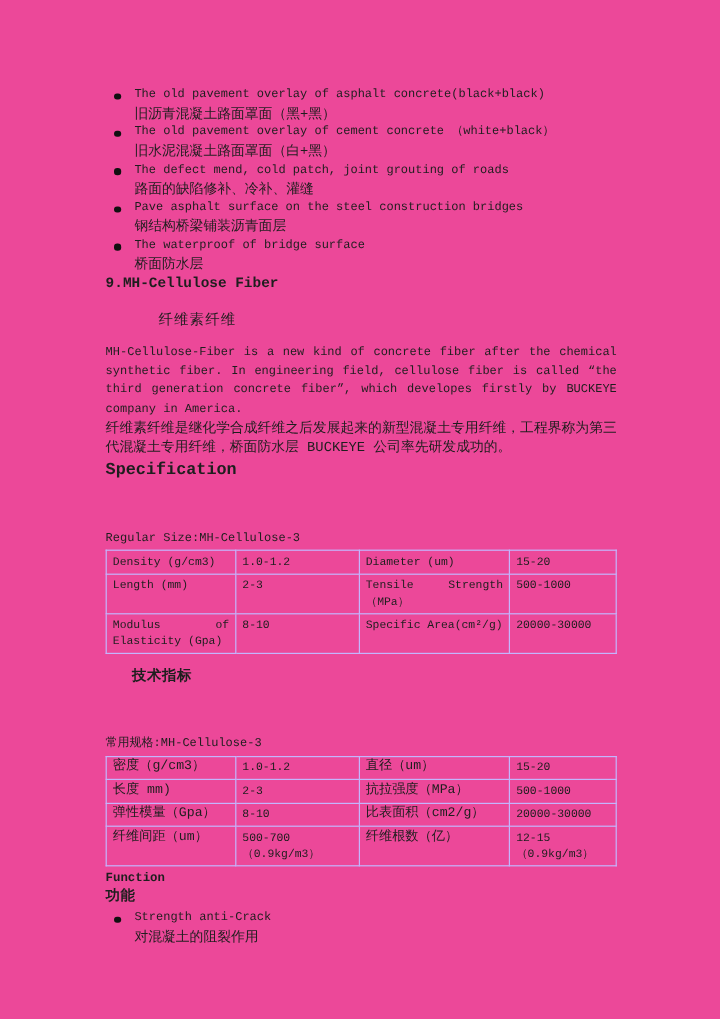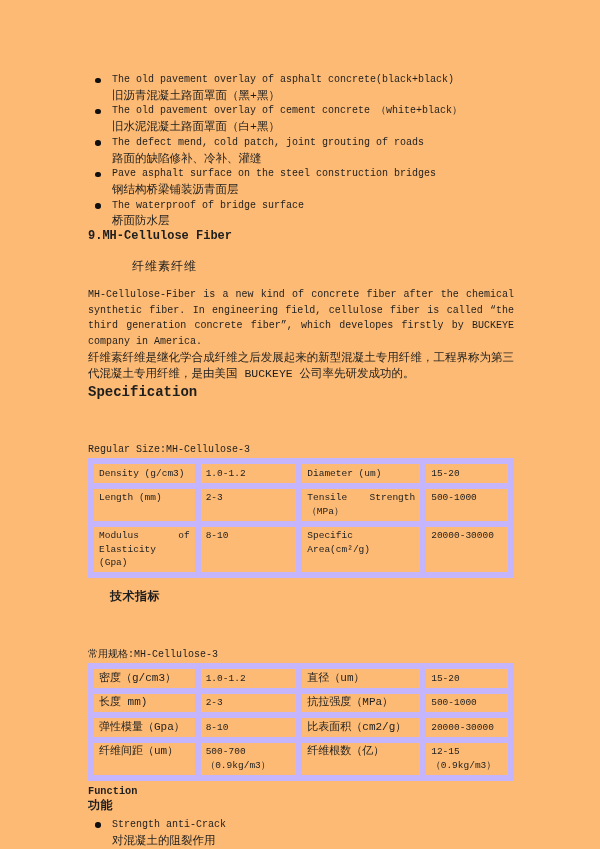--- a/index.html
+++ b/index.html
@@ -1,20 +1,20 @@
 <!DOCTYPE html>
 <html><head>
 <meta charset="utf-8">
 <style>
   * { margin:0; padding:0; box-sizing:border-box; }
   html,body { background:#ffffff; }
   .page {
     position:relative;
     width:600px; height:849px;
-    background:#fdba74;
+    background:#ec4899;
     color:#1e1e1e;
     font-family:"Liberation Mono","DejaVu Sans Mono",monospace;
     padding:72px 86px 0 88px;
     overflow:hidden;
   }
   ul.doc-list { list-style:none; }
   ul.doc-list li { position:relative; padding-left:24px; }
   .dot {
     position:absolute; left:7px; top:5.5px;
     width:5.5px; height:5.5px; border-radius:50%;
@@ -27,21 +27,21 @@
   .para-en { margin-top:13px; font-size:10px; line-height:15.7px; text-align:justify; }
   .para-zh { font-size:11.5px; line-height:15.8px; text-align:justify; }
   .sub-head { margin-top:4px; font-weight:bold; font-size:14px; line-height:15.5px; }
   .sub-head-zh { margin-top:12px; font-weight:bold; font-size:12px; line-height:15.5px; letter-spacing:0.5px;margin-left:22px; }
   .size-line { font-size:10px; line-height:15.5px;margin-top:41px; }
   table.spec {
     width:100%; border-collapse:collapse; margin-top:1px;
     table-layout:fixed;
   }
   table.spec td {
-    border:6px solid #c4b5fd;
+    border:1px solid #c4b5fd;
     padding:2.5px 5px;
     font-size:9.5px; line-height:13.5px;
     vertical-align:top;
     white-space:pre-line;
     text-align:justify;
     word-wrap:break-word;
   }
   table.spec td.zh-cell { font-size:11px; line-height:13.5px; }
   .fn-head { margin-top:3px; font-weight:bold; font-size:10.3px; line-height:15px; }
   .fn-head-zh { font-weight:bold; font-size:12px; line-height:15px; letter-spacing:0.5px; }
@@ -77,21 +77,21 @@
         <span class="dot"></span>
         <div class="en-line">The waterproof of bridge surface</div>
         <div class="zh-line">桥面防水层</div>
       </li>
     </ul>
 
   <div class="sec-title">9.MH-Cellulose Fiber</div>
   <div class="sec-title-zh">纤维素纤维</div>
 
   <div class="para-en">MH-Cellulose-Fiber is a new kind of concrete fiber after the chemical synthetic fiber. In engineering field, cellulose fiber is called “the third generation concrete fiber”, which developes firstly by BUCKEYE company in America.</div>
-  <div class="para-zh">纤维素纤维是继化学合成纤维之后发展起来的新型混凝土专用纤维，工程界称为第三代混凝土专用纤维，是由美国 BUCKEYE 公司率先研发成功的。</div>
+  <div class="para-zh">纤维素纤维是继化学合成纤维之后发展起来的新型混凝土专用纤维，工程界称为第三代混凝土专用纤维，桥面防水层 BUCKEYE 公司率先研发成功的。</div>
 
   <div class="sub-head">Specification</div>
   <div class="size-line">Regular Size:MH-Cellulose-3</div>
 
   <table class="spec">
     <colgroup>
       <col style="width:25.4%">
         <col style="width:24.2%">
         <col style="width:29.5%">
         <col style="width:20.9%">

